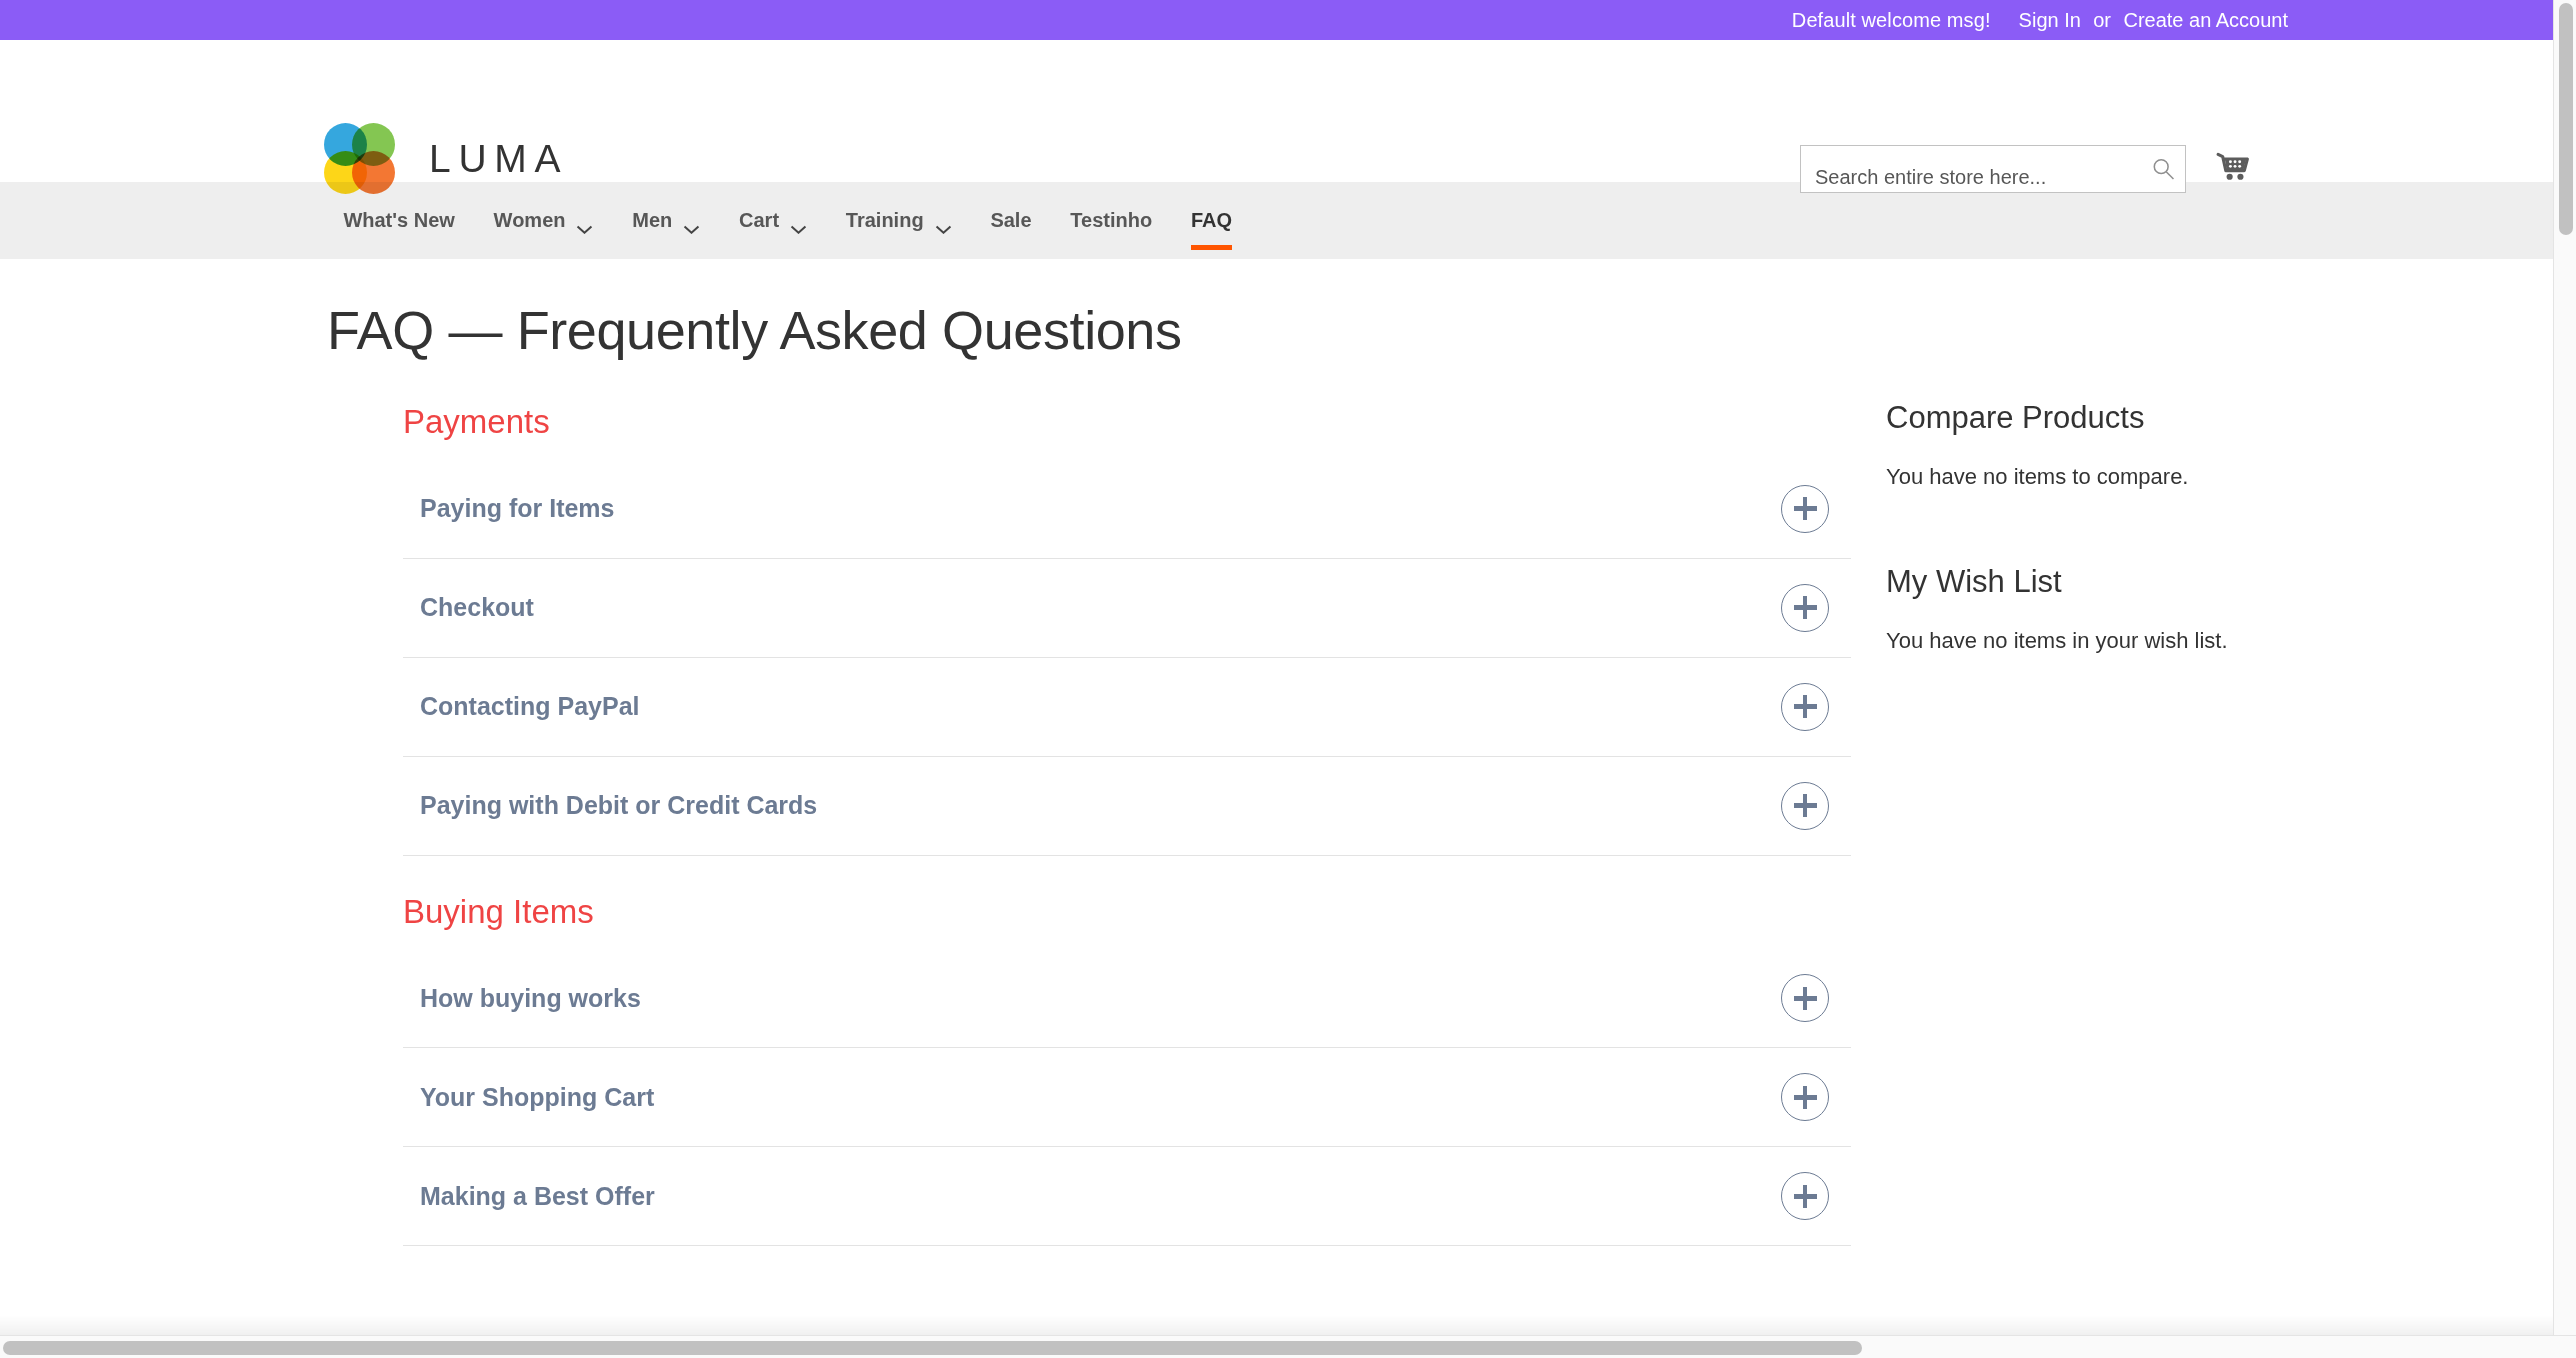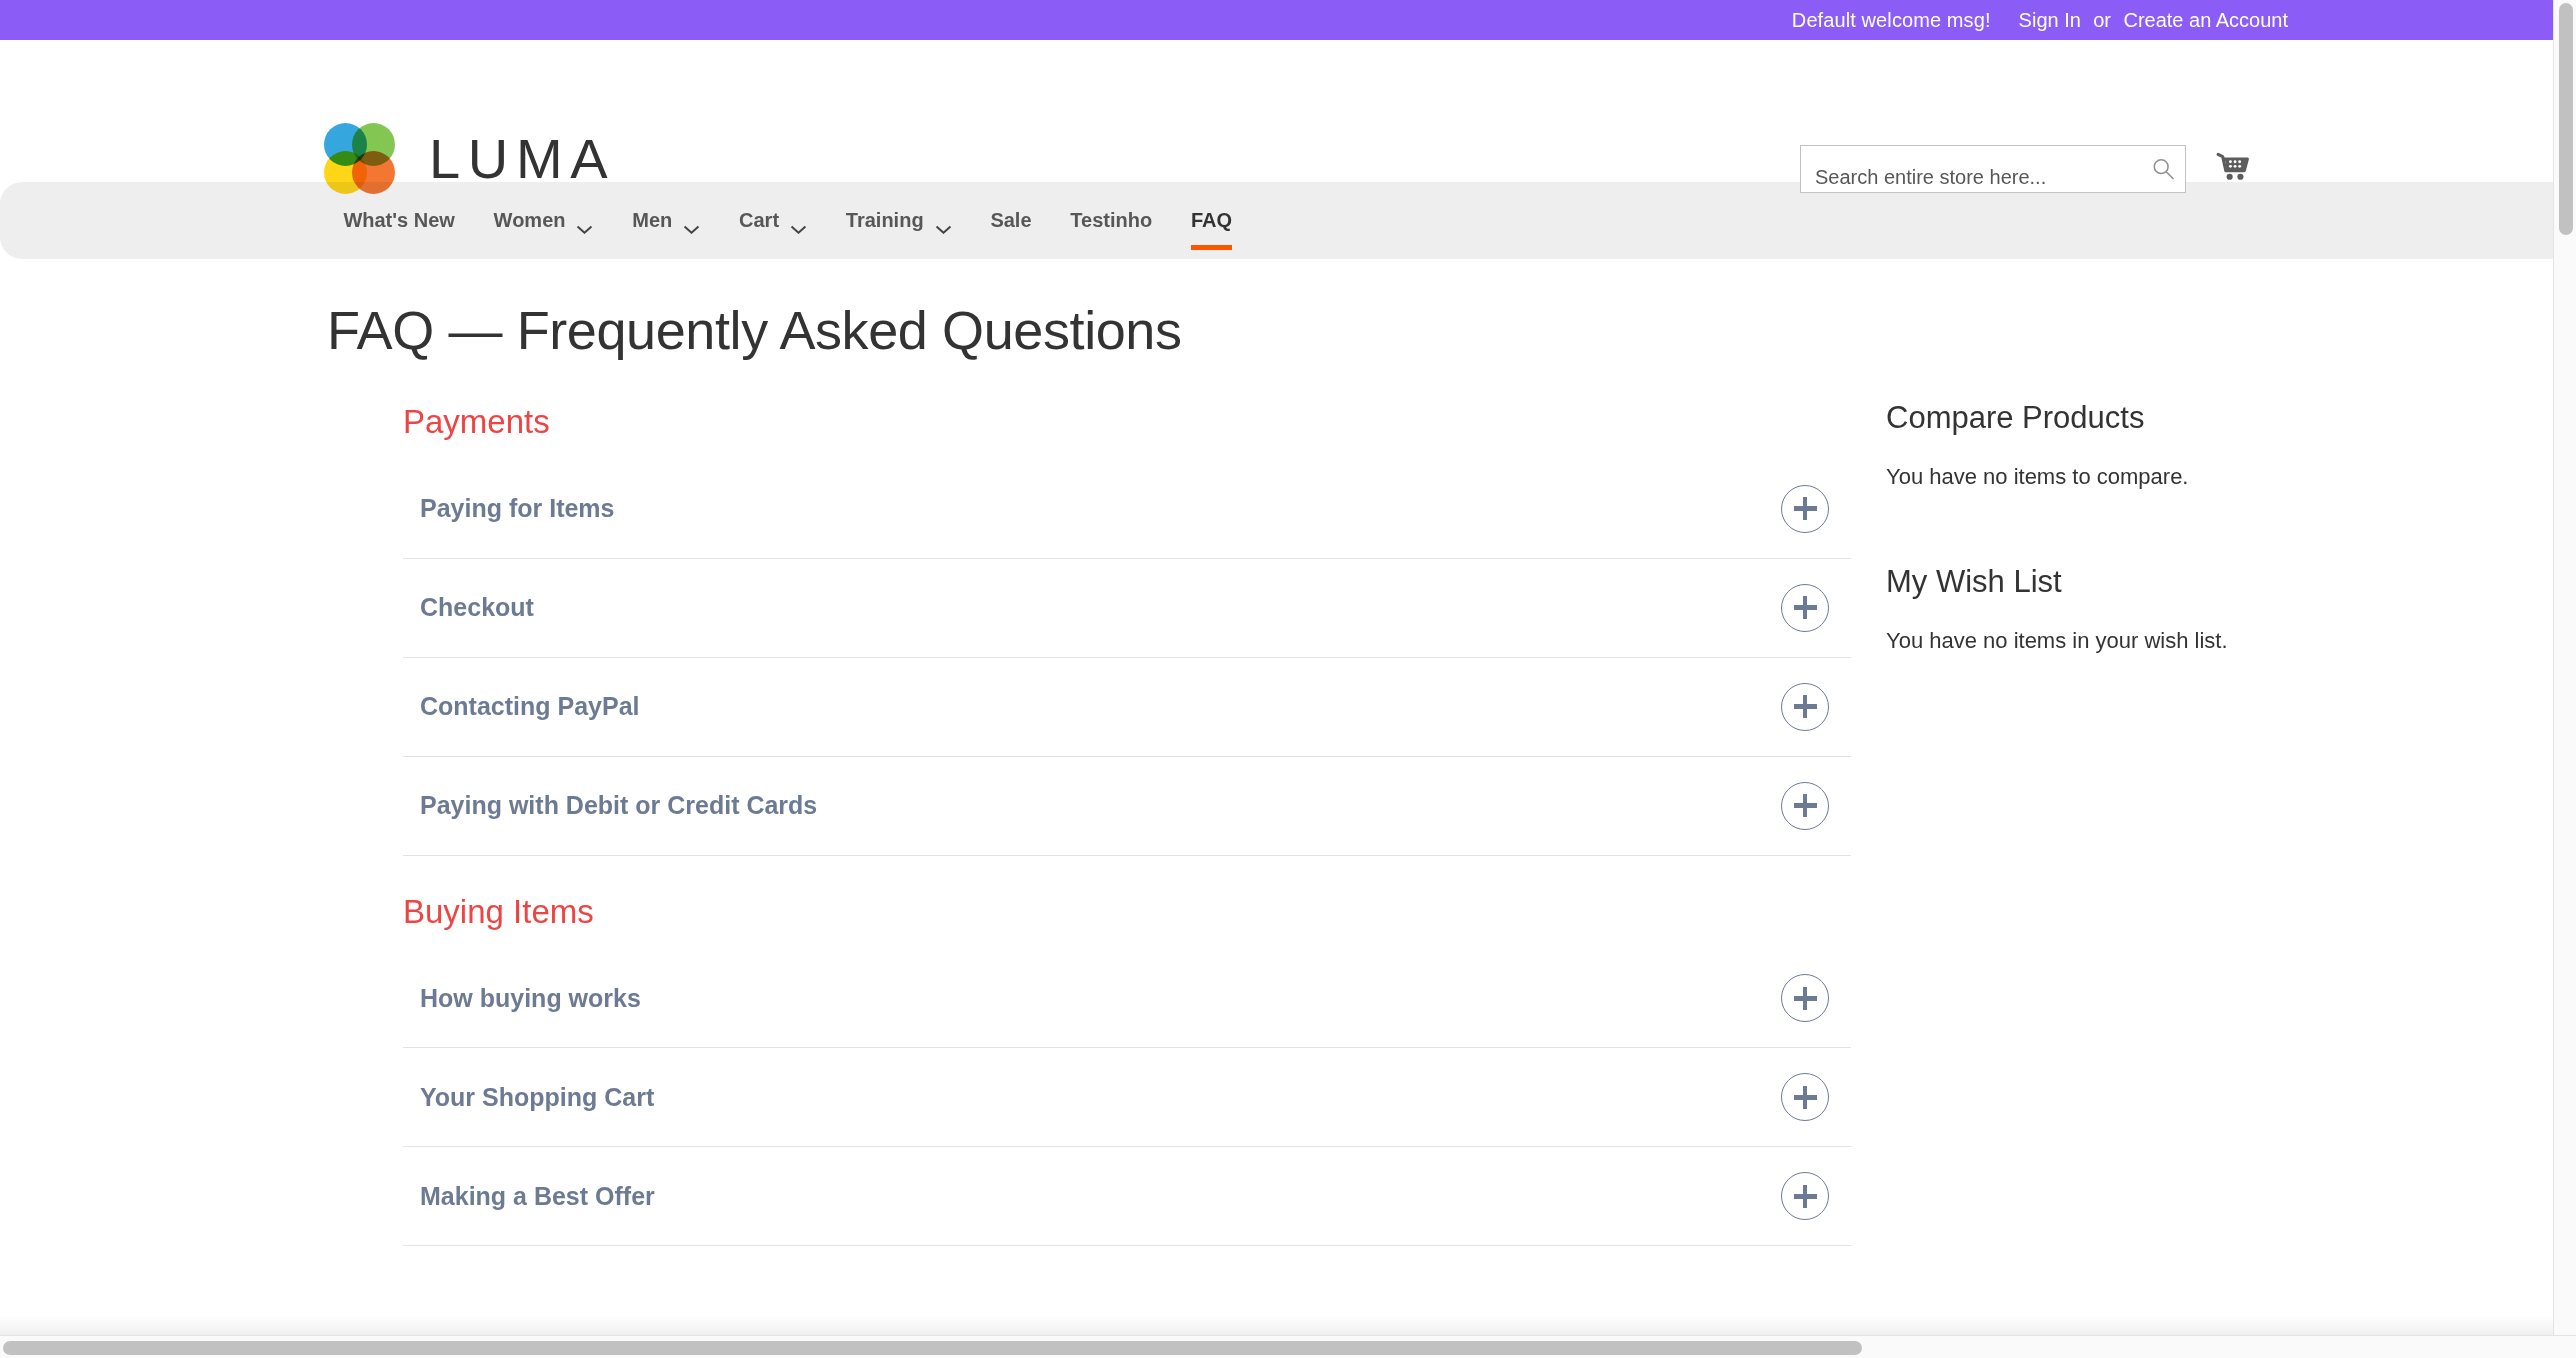--- a/index.html
+++ b/index.html
@@ -75,21 +75,21 @@
     position: absolute;
     left: 20px; top: 20px;
     width: 31px; height: 31px;
     border-radius: 50%;
     background: #ffffff;
     z-index: 5;
     mix-blend-mode: normal;
   }
   .logo-text {
     margin-left: 34px;
-    font-size: 56px;
+    font-size: 39px;
     letter-spacing: 7.7px;
     color: #333333;
     font-weight: 400;
   }
 
   .search-wrap {
     position: absolute;
     right: 324px;
     top: 105px;
     display: flex;
@@ -131,21 +131,20 @@
     cursor: pointer;
   }
 
   
   .nav {
     height: 77px;
     background: #eeeeee;
     display: flex;
     align-items: flex-start;
     padding-left: 324px;
-    border-radius: 22px;
   }
   .nav-item {
     position: relative;
     display: flex;
     align-items: center;
     height: 77px;
     padding: 0 19.4px;
     font-size: 20px;
     font-weight: bold;
     color: #575757;

